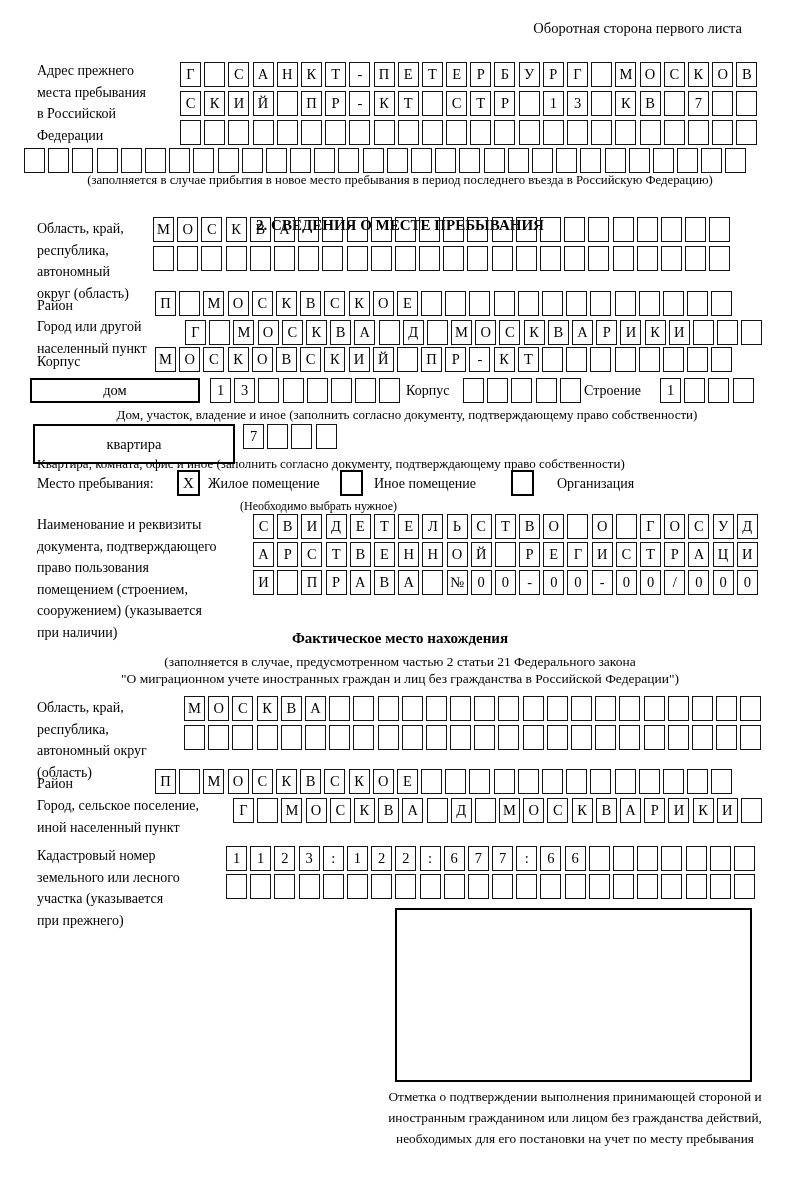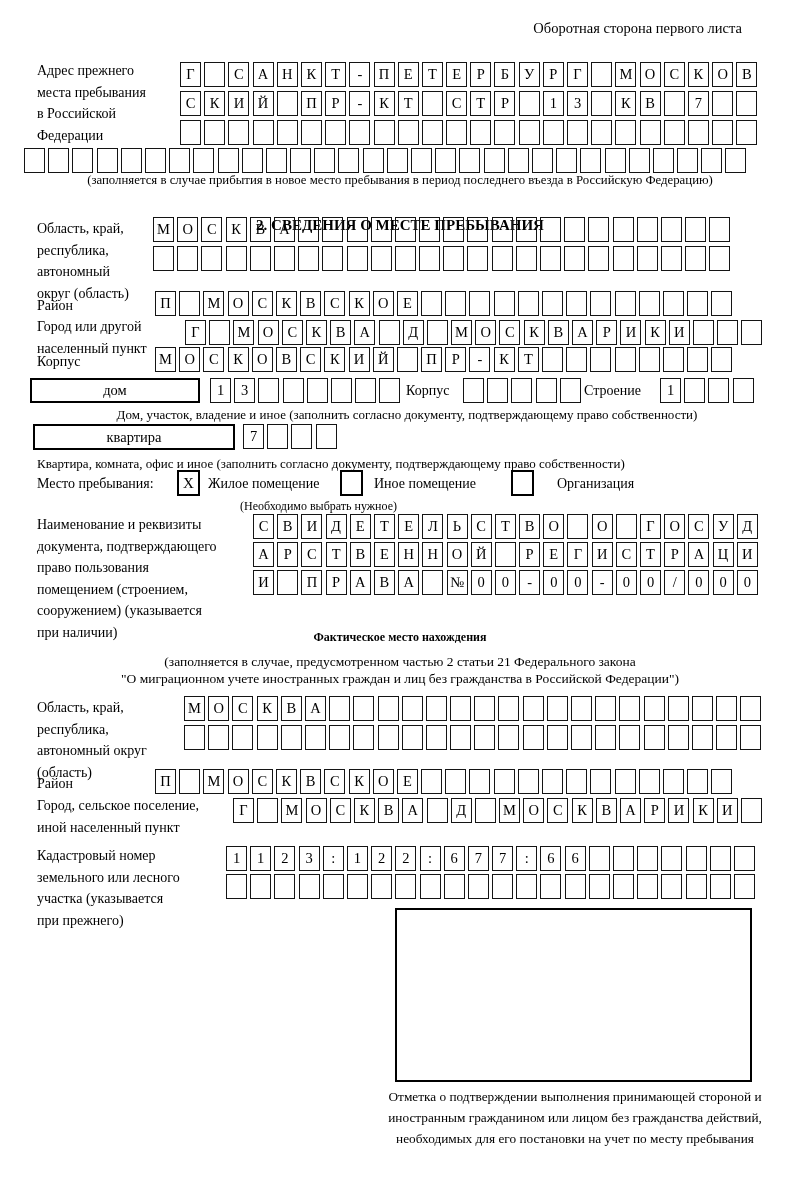--- a/index.html
+++ b/index.html
@@ -315,21 +315,21 @@
   </div>
 <div class="abs lbl" style="top:380px;left:584px;">Строение</div>
 <div class="abs cells" style="top:378px;left:660px;">
     <div class="cell">1</div>
     <div class="cell"></div>
     <div class="cell"></div>
     <div class="cell"></div>
   </div>
 <div class="abs note" style="top:407px;left:37px;width:740px;font-size:13px;text-align:center;">Дом, участок, владение и иное (заполнить согласно документу, подтверждающему право собственности)</div>
 
-<div class="abs wbox" style="top:424px;left:33px;width:202px;height:26px;">квартира</div>
+<div class="abs wbox" style="top:424px;left:33px;width:202px;height:40px;">квартира</div>
 <div class="abs cells" style="top:424px;left:243px;">
     <div class="cell">7</div>
     <div class="cell"></div>
     <div class="cell"></div>
     <div class="cell"></div>
   </div>
 <div class="abs note" style="top:456px;left:37px;width:740px;font-size:13px;">Квартира, комната, офис и иное (заполнить согласно документу, подтверждающему право собственности)</div>
 
 <div class="abs lbl" style="top:473px;left:37px;">Место пребывания:</div>
 <div class="abs checkbox" style="top:470px;left:177px;">X</div>
@@ -409,21 +409,21 @@
     <div class="cell">0</div>
     <div class="cell">-</div>
     <div class="cell">0</div>
     <div class="cell">0</div>
     <div class="cell">/</div>
     <div class="cell">0</div>
     <div class="cell">0</div>
     <div class="cell">0</div>
   </div>
 
-<div class="abs center bold" style="top:630px;font-size:12px;">Фактическое место нахождения</div>
+<div class="abs center bold" style="top:630px;font-size:15px;">Фактическое место нахождения</div>
 <div class="abs center" style="top:654px;font-size:13.5px;">(заполняется в случае, предусмотренном частью 2 статьи 21 Федерального закона</div>
 <div class="abs center" style="top:671px;font-size:13.5px;">"О миграционном учете иностранных граждан и лиц без гражданства в Российской Федерации")</div>
 
 <div class="abs lbl" style="top:697px;left:37px;width:160px;">Область, край,
 республика,
 автономный округ
 (область)</div>
 <div class="abs cells" style="top:696px;left:184px;">
     <div class="cell">М</div>
     <div class="cell">О</div>

